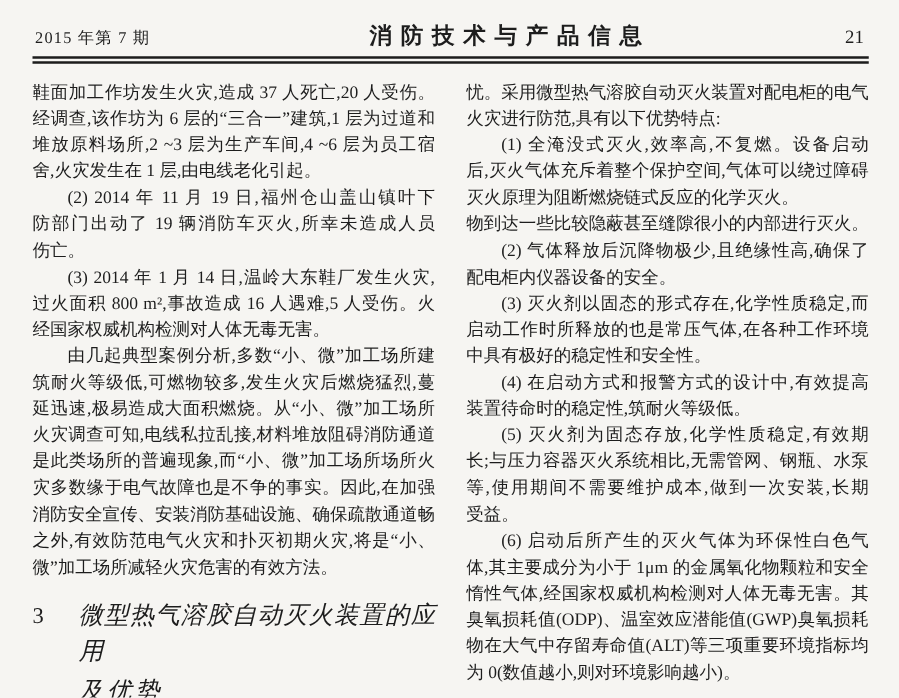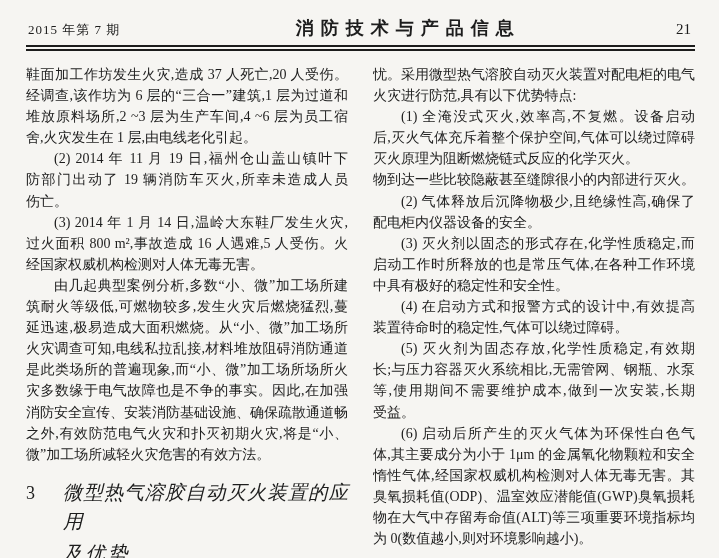--- a/index.html
+++ b/index.html
@@ -140,21 +140,21 @@
           <div class="line fill indent">(1) 全淹没式灭火,效率高,不复燃。设备启动</div>
           <div class="line fill">后,灭火气体充斥着整个保护空间,气体可以绕过障碍</div>
           <div class="line">灭火原理为阻断燃烧链式反应的化学灭火。</div>
           <div class="line fill">物到达一些比较隐蔽甚至缝隙很小的内部进行灭火。</div>
           <div class="line fill indent">(2) 气体释放后沉降物极少,且绝缘性高,确保了</div>
           <div class="line">配电柜内仪器设备的安全。</div>
           <div class="line fill indent">(3) 灭火剂以固态的形式存在,化学性质稳定,而</div>
           <div class="line fill">启动工作时所释放的也是常压气体,在各种工作环境</div>
           <div class="line">中具有极好的稳定性和安全性。</div>
           <div class="line fill indent">(4) 在启动方式和报警方式的设计中,有效提高</div>
-          <div class="line">装置待命时的稳定性,气体可以绕过障碍。</div>
+          <div class="line">装置待命时的稳定性,筑耐火等级低。</div>
           <div class="line fill indent">(5) 灭火剂为固态存放,化学性质稳定,有效期</div>
           <div class="line fill">长;与压力容器灭火系统相比,无需管网、钢瓶、水泵</div>
           <div class="line fill">等,使用期间不需要维护成本,做到一次安装,长期</div>
           <div class="line">受益。</div>
           <div class="line fill indent">(6) 启动后所产生的灭火气体为环保性白色气</div>
           <div class="line fill">体,其主要成分为小于 1μm 的金属氧化物颗粒和安全</div>
           <div class="line fill">惰性气体,经国家权威机构检测对人体无毒无害。其</div>
           <div class="line fill">臭氧损耗值(ODP)、温室效应潜能值(GWP)臭氧损耗值</div>
           <div class="line fill">物在大气中存留寿命值(ALT)等三项重要环境指标均</div>
           <div class="line">为 0(数值越小,则对环境影响越小)。</div>

